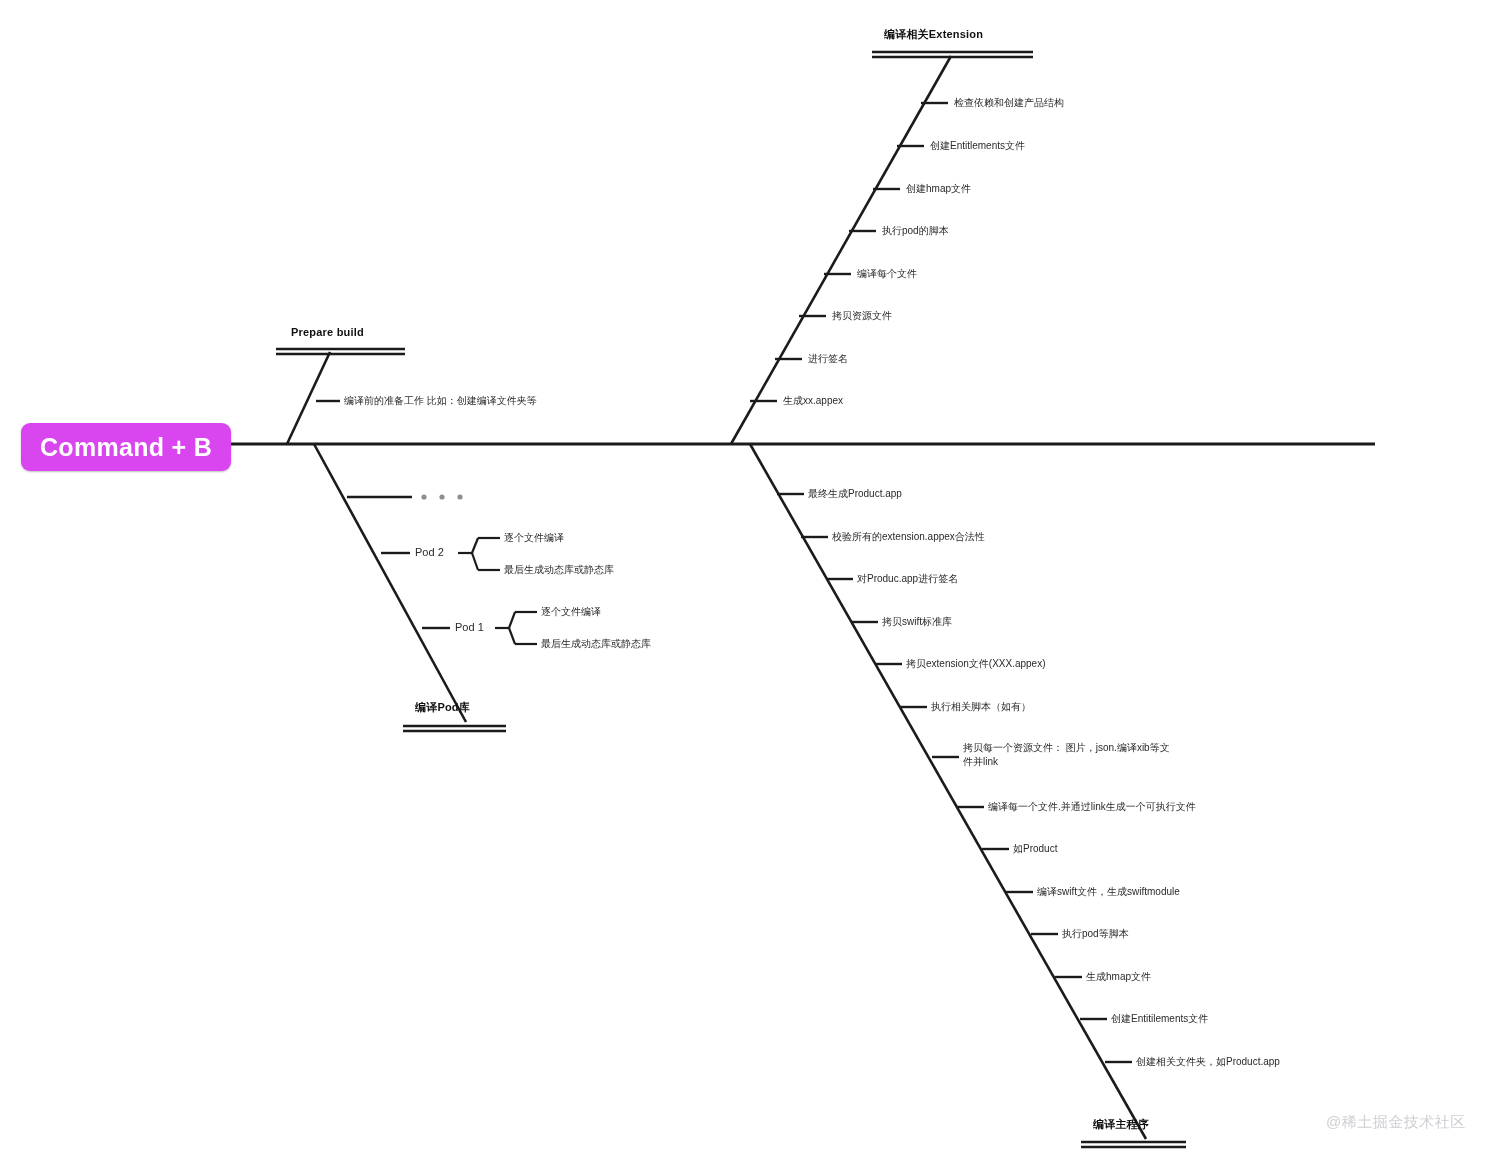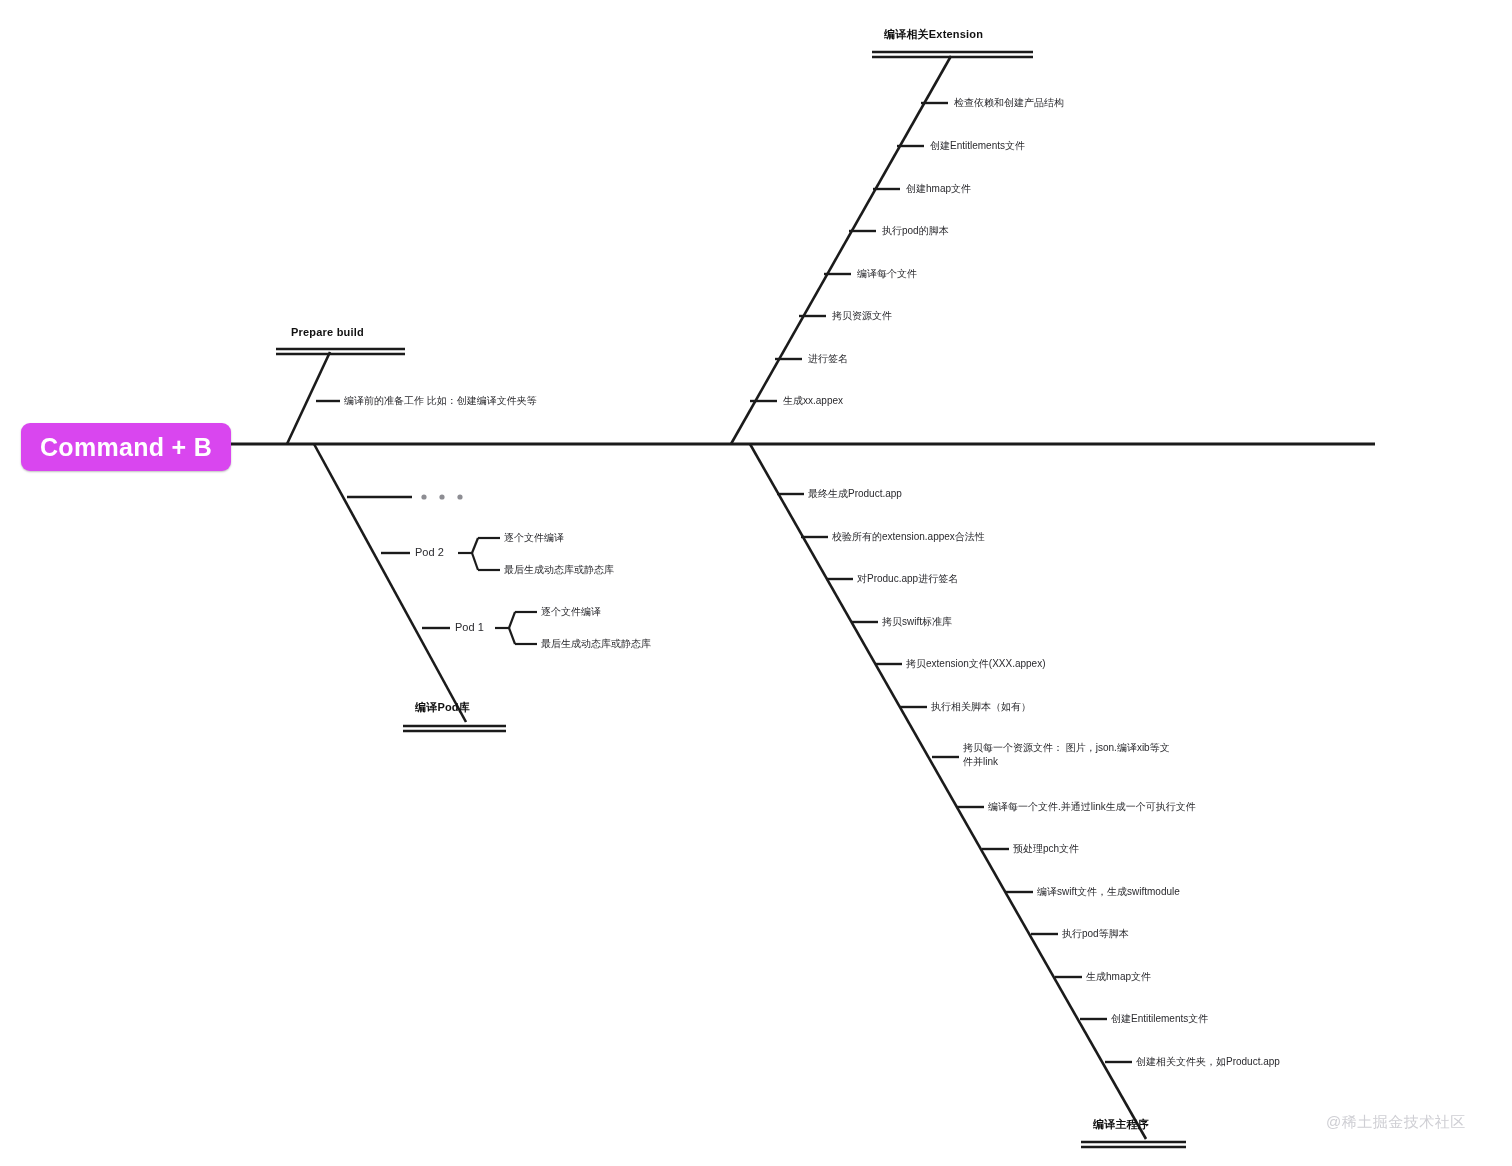--- a/index.html
+++ b/index.html
@@ -168,21 +168,21 @@
       <div class="cat-title nowrap" style="left: 1093px; top: 1117px;">编译主程序</div>
       <div class="leaf-label nowrap" style="left: 808px; top: 487px;">最终生成Product.app</div>
       <div class="leaf-label nowrap" style="left: 832px; top: 530px;">校验所有的extension.appex合法性</div>
       <div class="leaf-label nowrap" style="left: 857px; top: 572px;">对Produc.app进行签名</div>
       <div class="leaf-label nowrap" style="left: 882px; top: 615px;">拷贝swift标准库</div>
       <div class="leaf-label nowrap" style="left: 906px; top: 657px;">拷贝extension文件(XXX.appex)</div>
       <div class="leaf-label nowrap" style="left: 931px; top: 700px;">执行相关脚本（如有）</div>
       <div class="leaf-label" style="left: 963px; top: 741px;">拷贝每一个资源文件： 图片，json.编译xib等文
 件并link</div>
       <div class="leaf-label nowrap" style="left: 988px; top: 800px;">编译每一个文件.并通过link生成一个可执行文件</div>
-      <div class="leaf-label nowrap" style="left: 1013px; top: 842px;">预处理pch文件</div>
+      <div class="leaf-label nowrap" style="left: 1013px; top: 842px;">如Product</div>
       <div class="leaf-label nowrap" style="left: 1037px; top: 885px;">编译swift文件，生成swiftmodule</div>
       <div class="leaf-label nowrap" style="left: 1062px; top: 927px;">执行pod等脚本</div>
       <div class="leaf-label nowrap" style="left: 1086px; top: 970px;">生成hmap文件</div>
       <div class="leaf-label nowrap" style="left: 1111px; top: 1012px;">创建Entitilements文件</div>
       <div class="leaf-label nowrap" style="left: 1136px; top: 1055px;">创建相关文件夹，如Product.app</div>
     </div>
 
   <div class="watermark" id="watermark" style="left:1326px; top:1113px;">@稀土掘金技术社区</div>
 
 </div>

